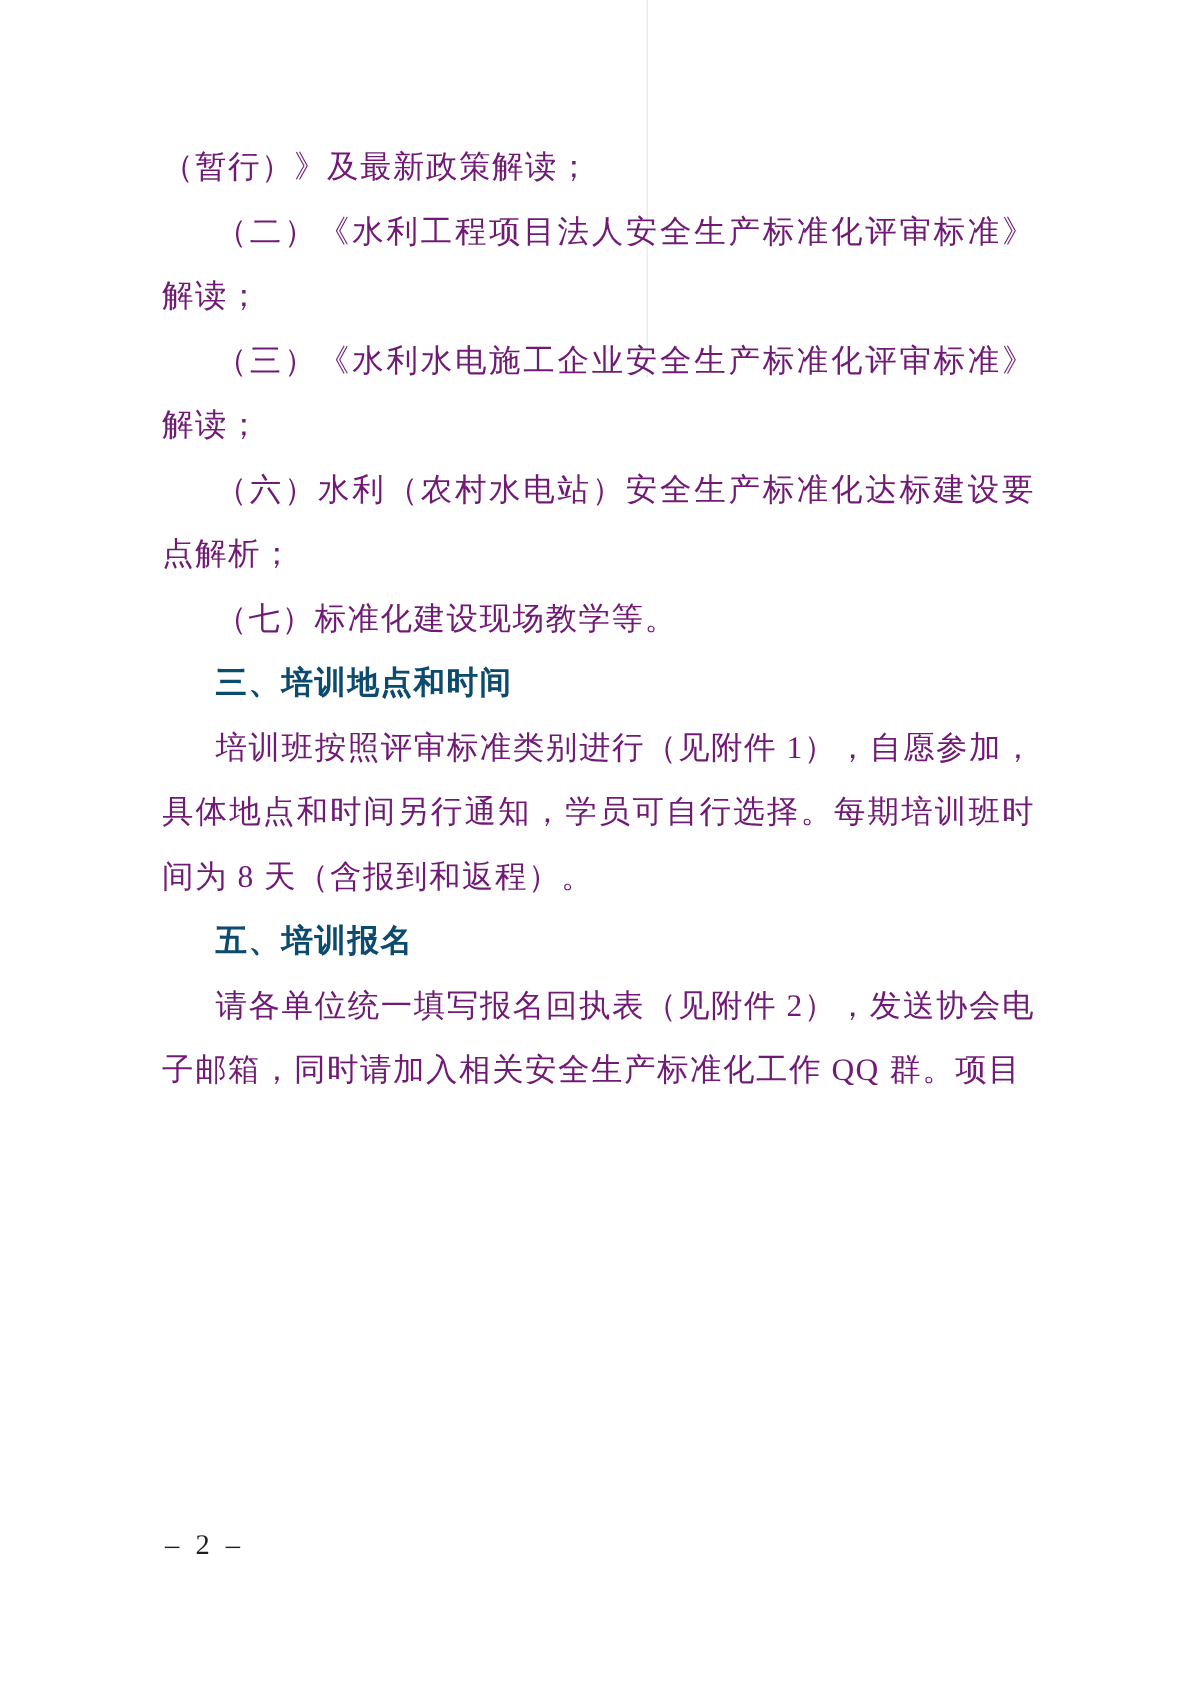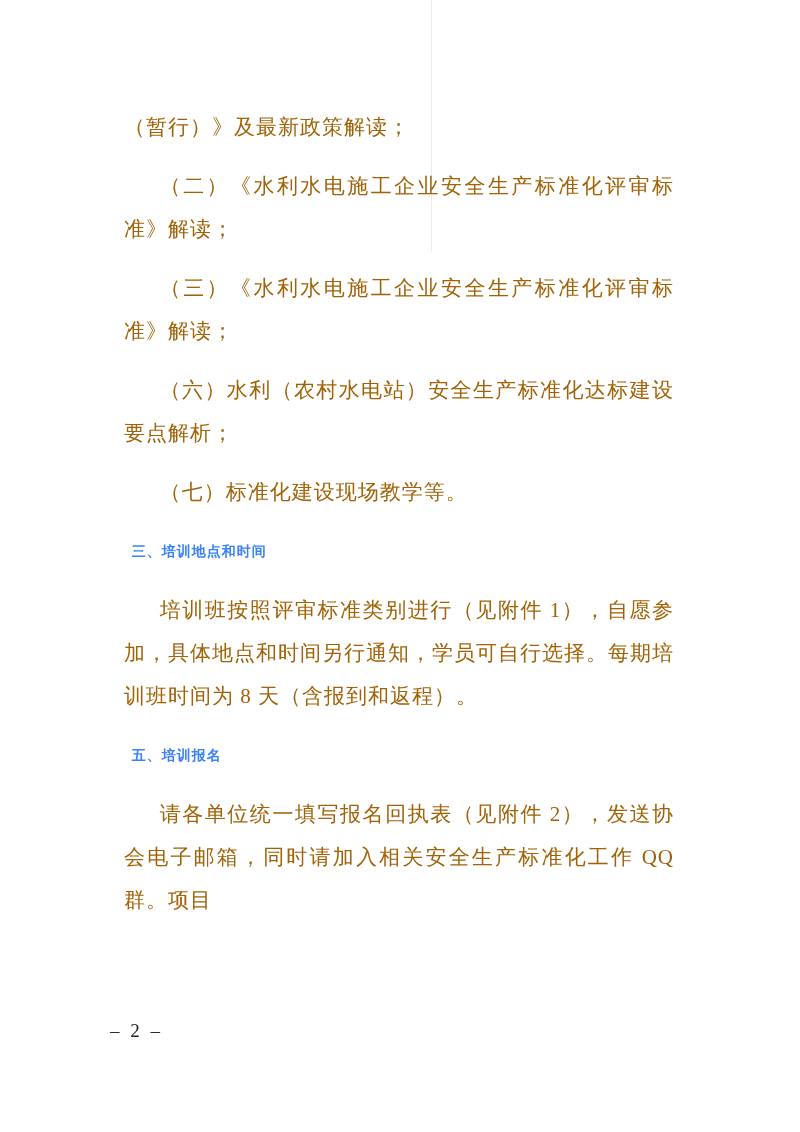--- a/index.html
+++ b/index.html
@@ -25,42 +25,42 @@
     height: 252px;
     background: #ebebeb;
   }
   .content {
     position: absolute;
     left: 108px;
     top: 90px;
     width: 582px;
   }
   .para {
-    margin: 16px;
+    margin: 0;
     font-size: 21px;
     line-height: 43px;
     letter-spacing: 1px;
     text-align: justify;
     text-justify: inter-character;
     text-indent: 1.7em;
-    color: #a16207;
+    color: #701a75;
     font-weight: 400;
   }
   .para.no-indent {
     text-indent: 0;
   }
   .heading {
     margin: 0;
-    font-size: 14px;
+    font-size: 21px;
     line-height: 43px;
     letter-spacing: 1px;
     text-indent: 1.7em;
     font-family: "Liberation Sans", sans-serif;
     font-weight: 700;
-    color: #3b82f6;
+    color: #0c4a6e;
   }
   .page-number {
     position: absolute;
     left: 110px;
     top: 1016px;
     font-size: 19px;
     line-height: 30px;
     letter-spacing: 3px;
     color: #1e1e1e;
     font-family: "Liberation Serif", serif;
@@ -68,21 +68,21 @@
 </style>
 </head>
 <body>
 
 <div class="page">
 
   <div class="scan-line"></div>
 
   <main class="content">
     <p class="para no-indent">（暂行）》及最新政策解读；</p>
-    <p class="para">（二）《水利水电施工企业安全生产标准化评审标准》解读；</p>
+    <p class="para">（二）《水利工程项目法人安全生产标准化评审标准》解读；</p>
     <p class="para">（三）《水利水电施工企业安全生产标准化评审标准》解读；</p>
     <p class="para">（六）水利（农村水电站）安全生产标准化达标建设要点解析；</p>
     <p class="para">（七）标准化建设现场教学等。</p>
 
     <h2 class="heading">三、培训地点和时间</h2>
     <p class="para">培训班按照评审标准类别进行（见附件 1），自愿参加，具体地点和时间另行通知，学员可自行选择。每期培训班时间为 8 天（含报到和返程）。</p>
 
 
     <h2 class="heading">五、培训报名</h2>
     <p class="para">请各单位统一填写报名回执表（见附件 2），发送协会电子邮箱，同时请加入相关安全生产标准化工作 QQ 群。项目</p>

